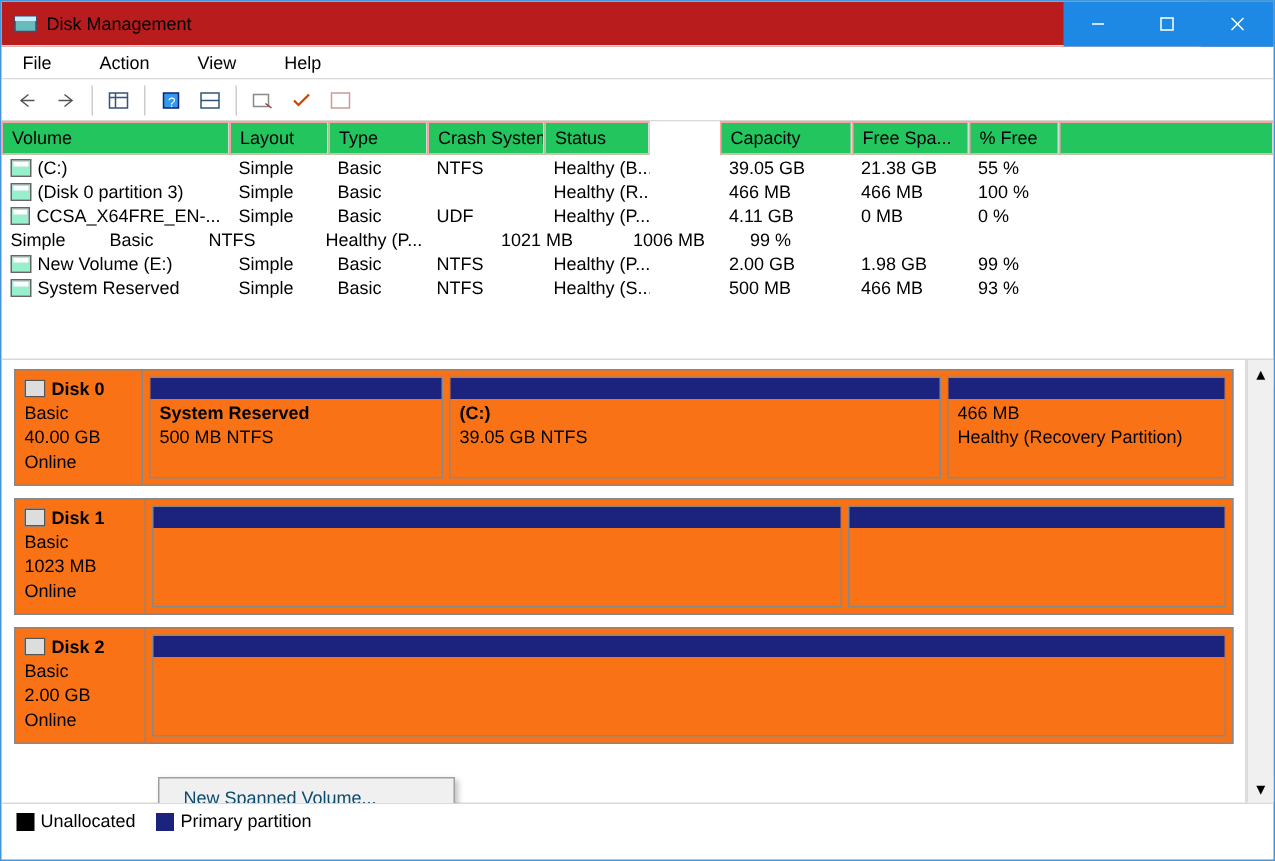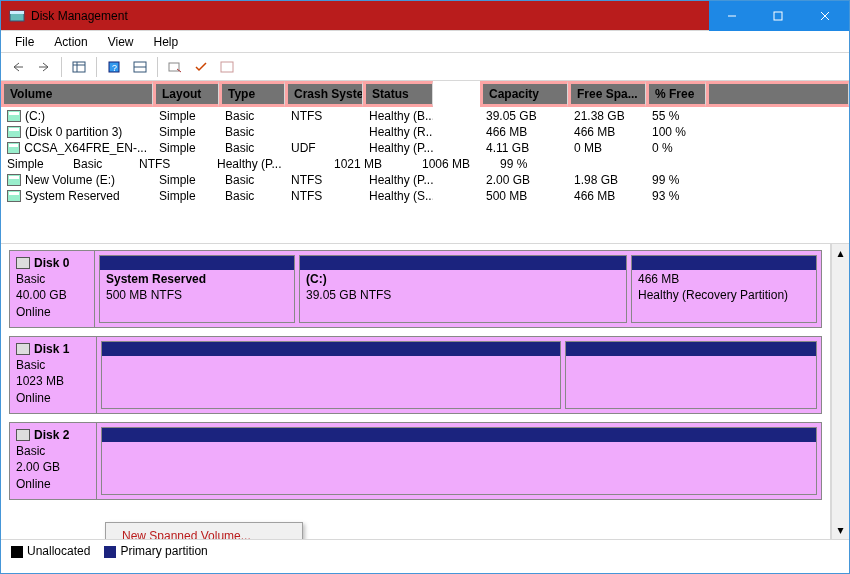--- a/index.html
+++ b/index.html
@@ -38,21 +38,21 @@
     background:#1e88e5;
     display:flex;
     height:30px;
   }
   .titlebar-right .winbtn svg{ stroke:#fff; }
 
   .menubar {
     height:22px;
     display:flex; align-items:center;
     padding:0 6px;
-    gap:4px;
+    gap:16px;
     border-bottom:1px solid #d8d8d8;
     text-align:center;
   }
   .menubar span { padding:2px 8px; }
 
   .toolbar {
     height:28px;
     display:flex; align-items:center;
     padding:0 6px;
     gap:4px;
@@ -67,25 +67,25 @@
   .tsep{ width:1px;height:20px;background:#ccc;margin:0 2px;}
 
   .volumes {
     border-bottom:1px solid #d8d8d8;
   }
   .vol-head{
     display:flex;
     background:#fff;
   }
   .vh{
-    border:3px solid #fca5a5;
+    border:1px solid #fca5a5;
     border-right:1px solid #d8d8d8;
     padding:3px 6px;
-    font-weight:700;
-    background:#737373;
+    font-weight:400;
+    background:#22c55e;
     overflow:hidden;
     white-space:nowrap;
     text-overflow:clip;
   }
   .c-vol{width:152px;}
   .c-lay{width:66px;}
   .c-typ{width:66px;}
   .c-fs{width:78px;}
   .c-st{width:70px;}
   .c-cap{width:88px;margin-left:47px;}
@@ -143,21 +143,21 @@
     display:flex;align-items:center;justify-content:center;
     background:#f0f0f0;
   }
   .sb-up{top:0;} .sb-dn{bottom:0;}
 
   .disk-block{
     display:flex;
     border:1px solid #888;
     margin-bottom:8px;
     min-height:78px;
-    background:#f0abfc;
+    background:#f97316;
   }
   .disk-info{
     width:94px;
     padding:4px 6px;
     border-right:1px solid #888;
     line-height:1.35;
   }
   .disk-info .dtitle{ font-weight:700; display:flex; align-items:center; gap:4px;}
   .disk-info .dicon{
     width:14px;height:12px;display:inline-block;
@@ -203,21 +203,21 @@
     left:104px; top:278px;
     width:198px;
     background:#f0f0f0;
     border:1px solid #a0a0a0;
     box-shadow:2px 2px 4px rgba(0,0,0,.25);
     z-index:50;
     padding:2px;
   }
   .ctxitem{
     padding:4px 14px;
-    color:#b91c1c;
+    color:#0c4a6e;
   }
 </style>
 </head>
 <body>
 
 <div class="titlebar">
   <span class="ticon">
     <svg width="16" height="16">
         <rect x="1" y="3" width="14" height="10" fill="#6bb" stroke="#357"></rect>
         <rect x="1" y="3" width="14" height="3" fill="#cef"></rect>

